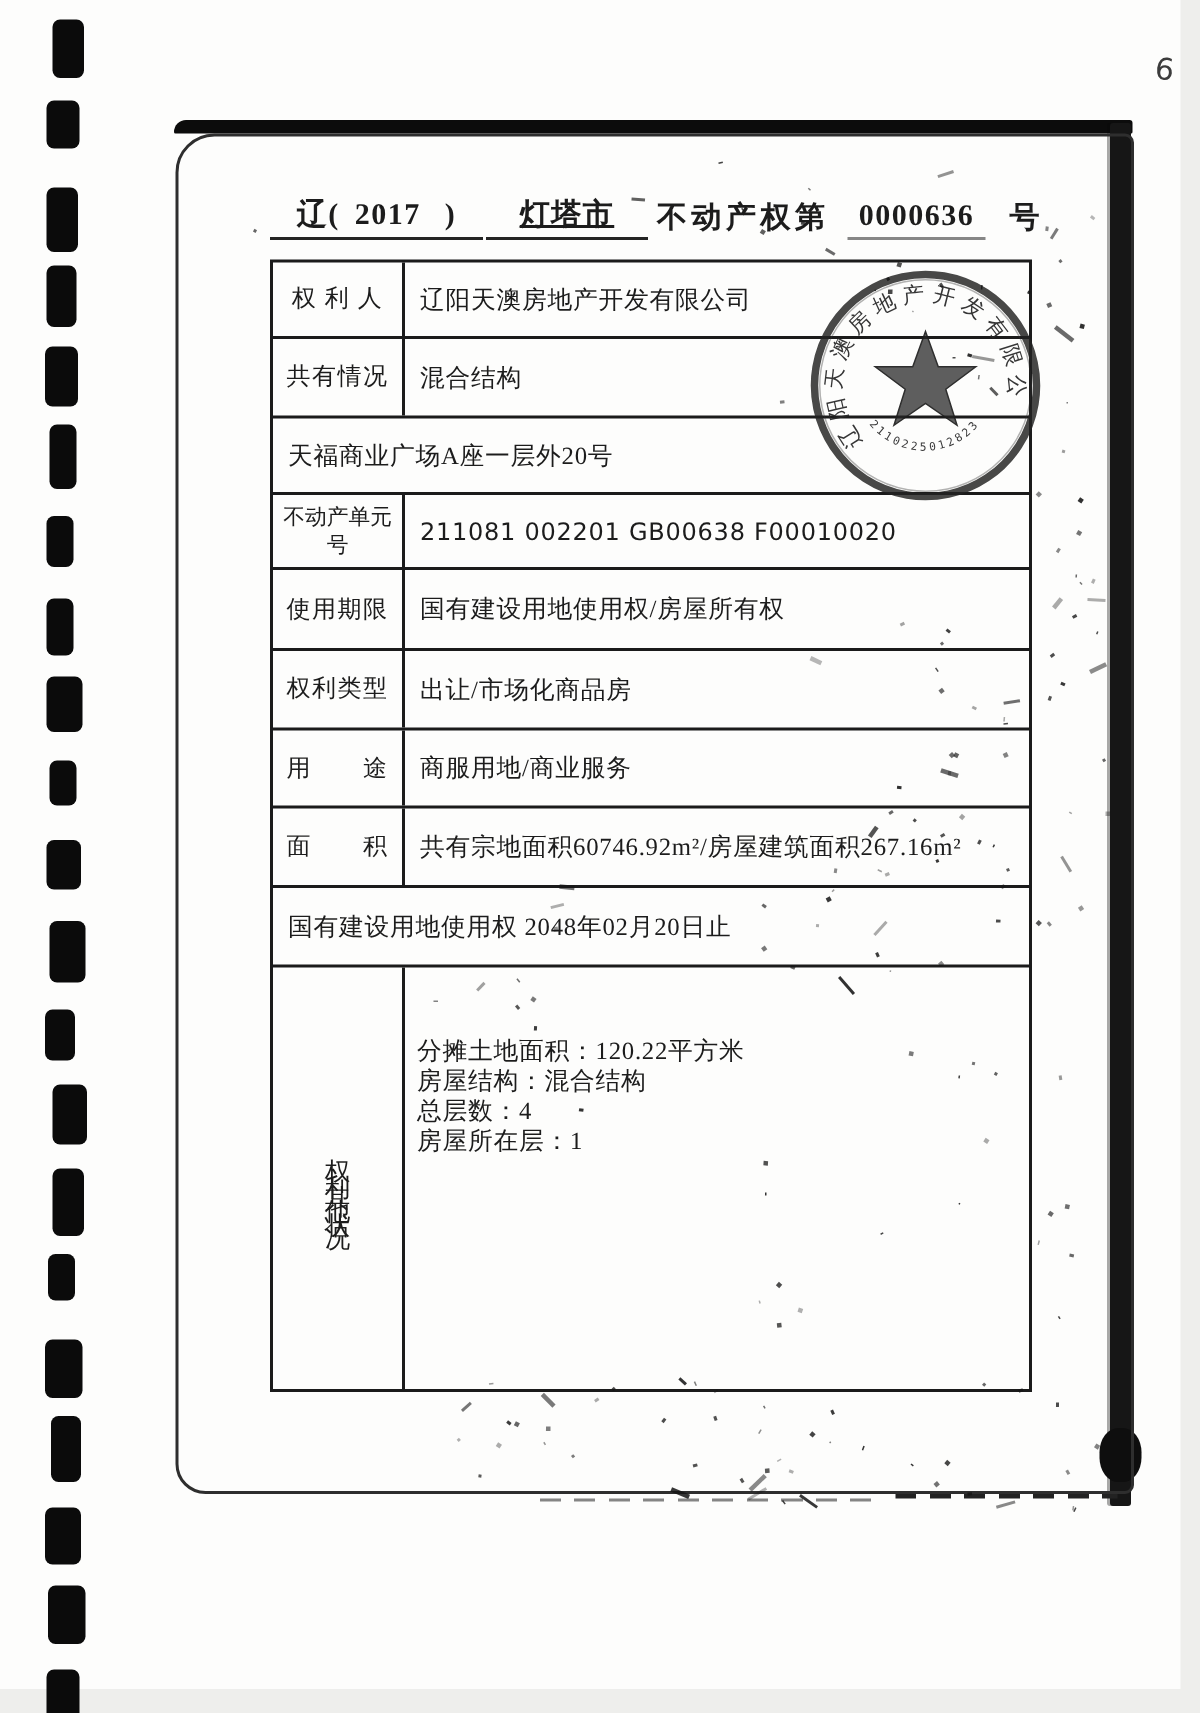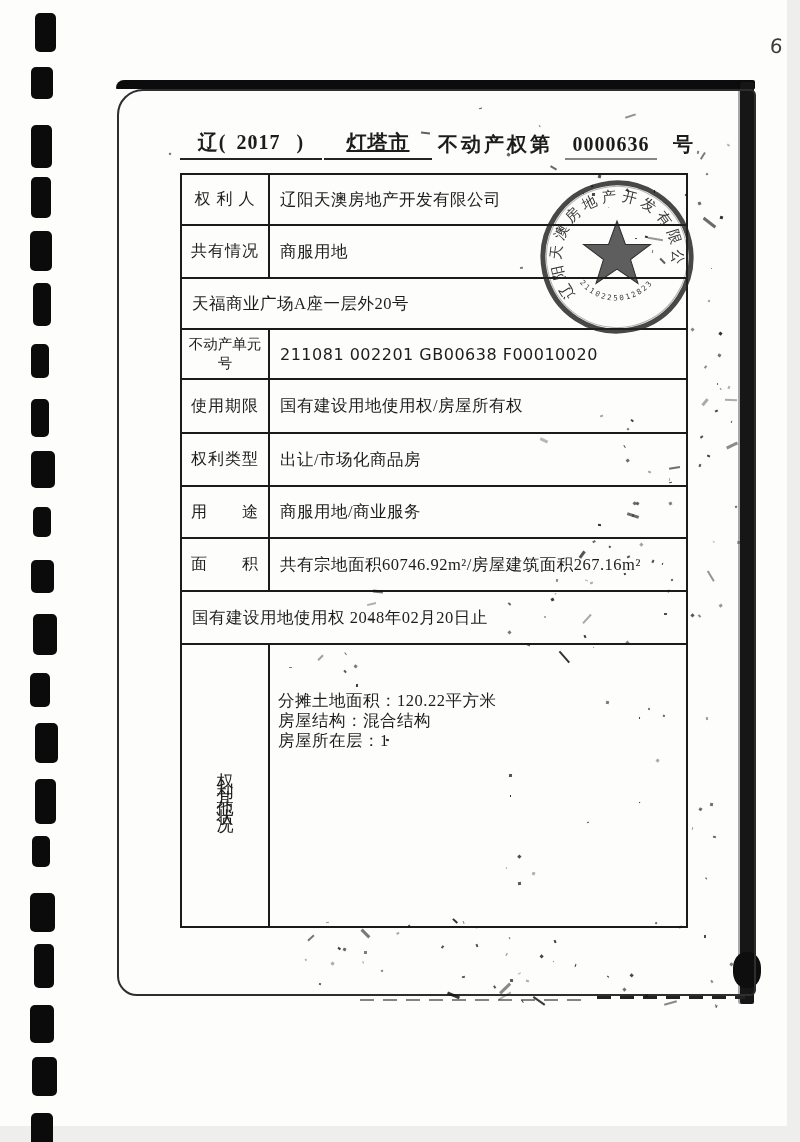--- a/index.html
+++ b/index.html
@@ -110,21 +110,21 @@
     <span class="seg5">号</span>
   </div>
 
   <div class="cert-table">
     <div class="trow" style="height:49px">
       <div class="lcell">权 利 人</div>
       <div class="vcell">辽阳天澳房地产开发有限公司</div>
     </div>
     <div class="trow" style="height:51px">
       <div class="lcell">共有情况</div>
-      <div class="vcell">商服用地</div>
+      <div class="vcell">混合结构</div>
     </div>
     <div class="trow" style="height:49px">
       <div class="vcell">天福商业广场A座一层外20号</div>
     </div>
     <div class="trow" style="height:48px">
       <div class="lcell" style="font-size:14.5px;letter-spacing:0">不动产单元号</div>
       <div class="vcell" style="font-family:'DejaVu Sans',sans-serif;font-size:16px">211081 002201 GB00638 F00010020</div>
     </div>
     <div class="trow" style="height:52px">
       <div class="lcell">使用期限</div>
@@ -145,20 +145,21 @@
     <div class="trow" style="height:51px">
       <div class="vcell">国有建设用地使用权 2048年02月20日止</div>
     </div>
     <div class="trow" style="height:281px">
       <div class="lcell">
         <span class="vlabel">权利其他状况</span>
       </div>
       <div class="vcell other-content">
         <div>分摊土地面积：120.22平方米</div>
         <div>房屋结构：混合结构</div>
+        <div>总层数：4</div>
         <div>房屋所在层：1</div>
       </div>
     </div>
   </div>
 
   <svg class="seal" viewBox="0 0 170 170">
     <circle cx="85" cy="85" r="74" fill="none" stroke="#222" stroke-width="5" opacity=".9"></circle>
     <circle cx="85" cy="85" r="70.5" fill="none" stroke="#333" stroke-width="1" opacity=".4"></circle>
     <path d="M85 49 L93.5 72.5 L118.5 72.5 L98.5 87.5 L106 111.5 L85 97 L64 111.5 L71.5 87.5 L51.5 72.5 L76.5 72.5 Z" fill="#262626" fill-opacity=".8" stroke="#1d1d1d" stroke-width="1" transform="rotate(12 85 85)"></path>
     <defs>

